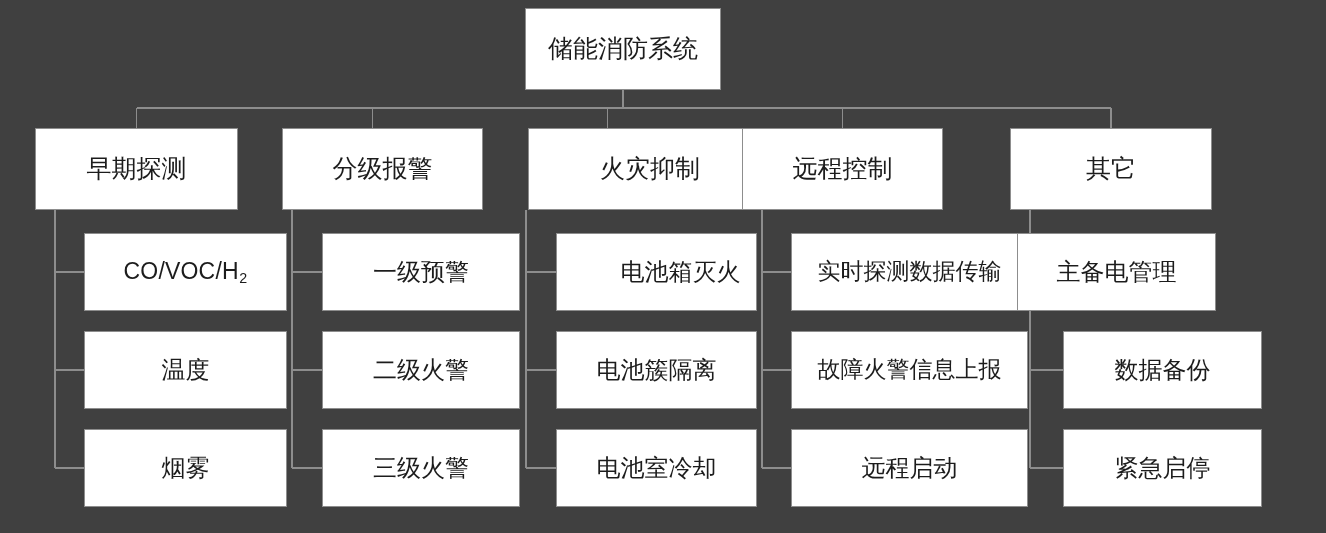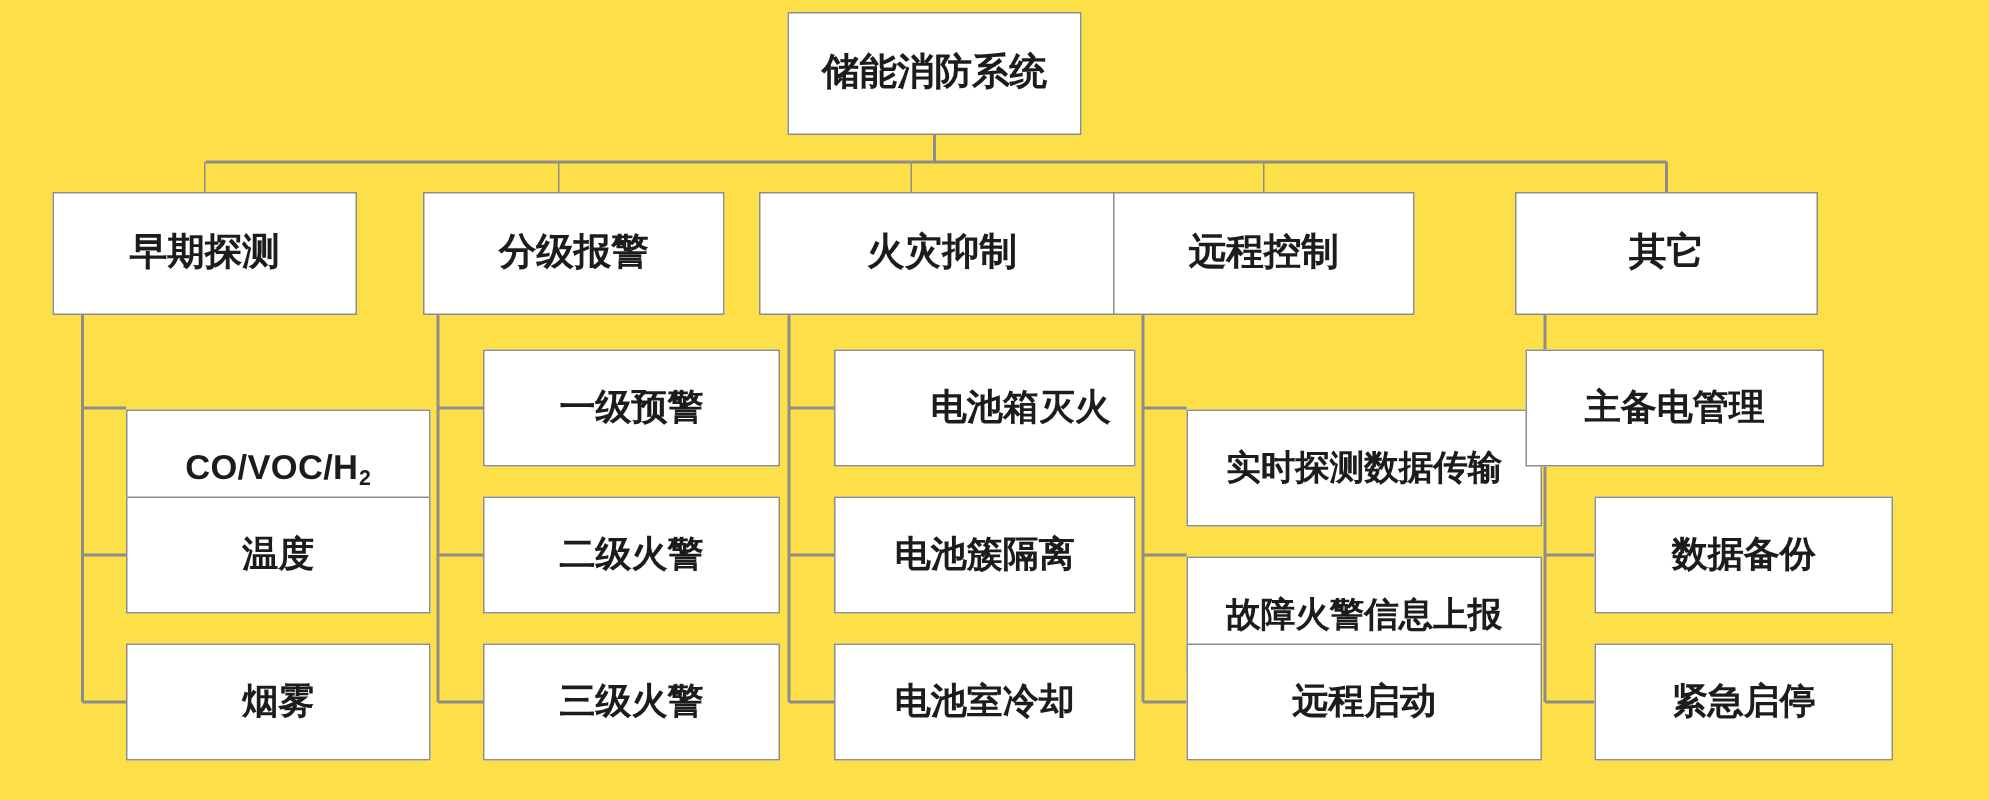--- a/index.html
+++ b/index.html
@@ -7,23 +7,22 @@
     padding: 0;
     background: #ffffff;
   }
   body {
     font-family: "Liberation Sans", "DejaVu Sans", sans-serif;
   }
   #canvas {
     position: relative;
     width: 1326px;
     height: 533px;
-    background: #fde047;
+    background: #404040;
     overflow: hidden;
-    font-weight: bold;
   }
   .node {
     position: absolute;
     box-sizing: border-box;
     border: 1.6px solid #8d8d8d;
     background: #ffffff;
     display: flex;
     align-items: center;
     justify-content: center;
     color: #1c1c1c;
@@ -34,21 +33,20 @@
     font-size: 25px;
   }
   .node-l2 {
     font-size: 25px;
   }
   .node-leaf {
     font-size: 24px;
   }
   .node-leaf.leaf-wide {
     font-size: 23px;
-    margin-top: 40px;
   }
   .formula {
     letter-spacing: 0.2px;
   }
   .formula sub {
     font-size: 0.62em;
     vertical-align: baseline;
     position: relative;
     top: 0.28em;
     margin-left: 0.5px;
@@ -117,21 +115,21 @@
       </div>
       <div class="node node-leaf" style="left: 322px; top: 233px; width: 198px; height: 78px; text-align: right;">
         <span>一级预警</span>
       </div>
       <div class="node node-leaf" style="left: 322px; top: 331px; width: 198px; height: 78px;">
         <span>二级火警</span>
       </div>
       <div class="node node-leaf" style="left: 322px; top: 429px; width: 198px; height: 78px;">
         <span>三级火警</span>
       </div>
-      <div class="node node-l2" style="left: 506px; top: 128px; width: 244px; height: 82px;">
+      <div class="node node-l2" style="left: 528px; top: 128px; width: 244px; height: 82px;">
         <span>火灾抑制</span>
       </div>
       <div class="node node-leaf" style="left: 556px; top: 233px; width: 201px; height: 78px; padding-left: 48px;">
         <span>电池箱灭火</span>
       </div>
       <div class="node node-leaf" style="left: 556px; top: 331px; width: 201px; height: 78px;">
         <span>电池簇隔离</span>
       </div>
       <div class="node node-leaf" style="left: 556px; top: 429px; width: 201px; height: 78px;">
         <span>电池室冷却</span>

